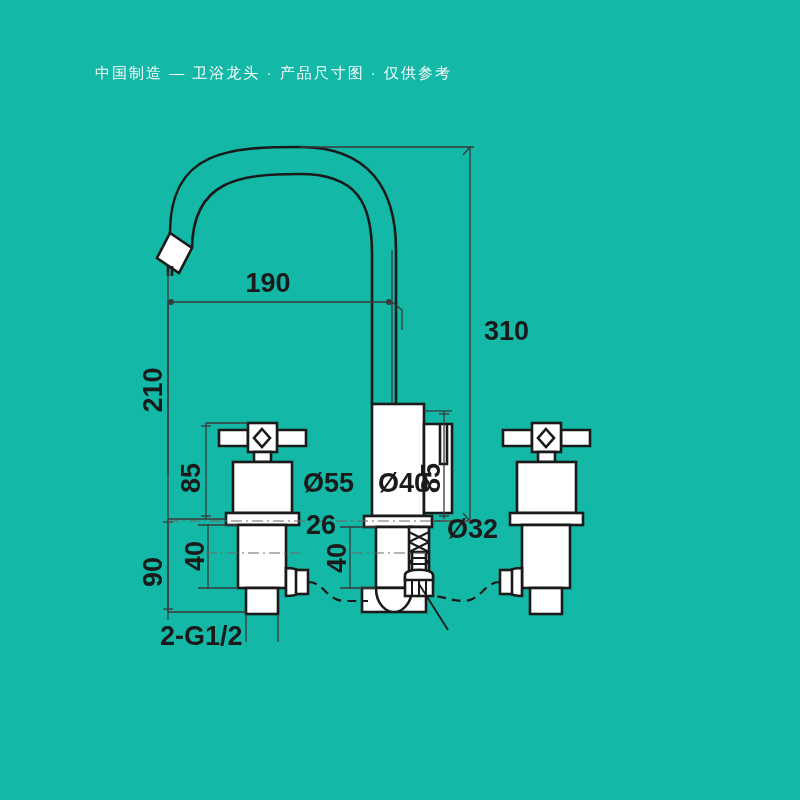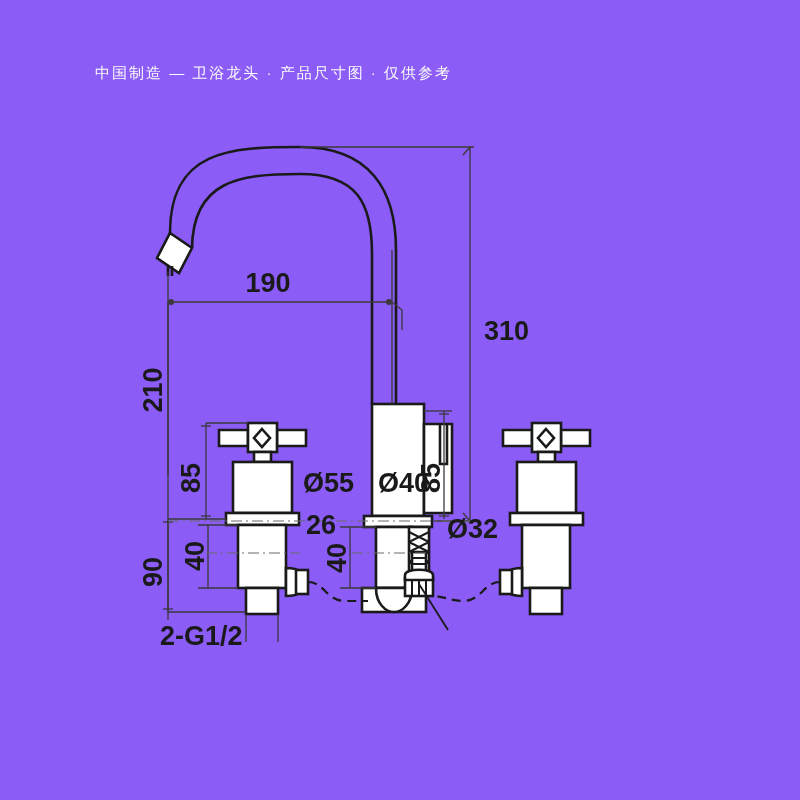--- a/index.html
+++ b/index.html
@@ -7,21 +7,21 @@
     padding: 0;
     background: #ffffff;
   }
   body {
     font-family: "Liberation Sans", sans-serif;
   }
   #canvas {
     position: relative;
     width: 800px;
     height: 800px;
-    background: #8b5cf6;
+    background: #14b8a6;
     overflow: hidden;
   }
   #drawing {
     position: absolute;
     left: 0;
     top: 0;
     width: 800px;
     height: 800px;
   }
   .dim-text {

